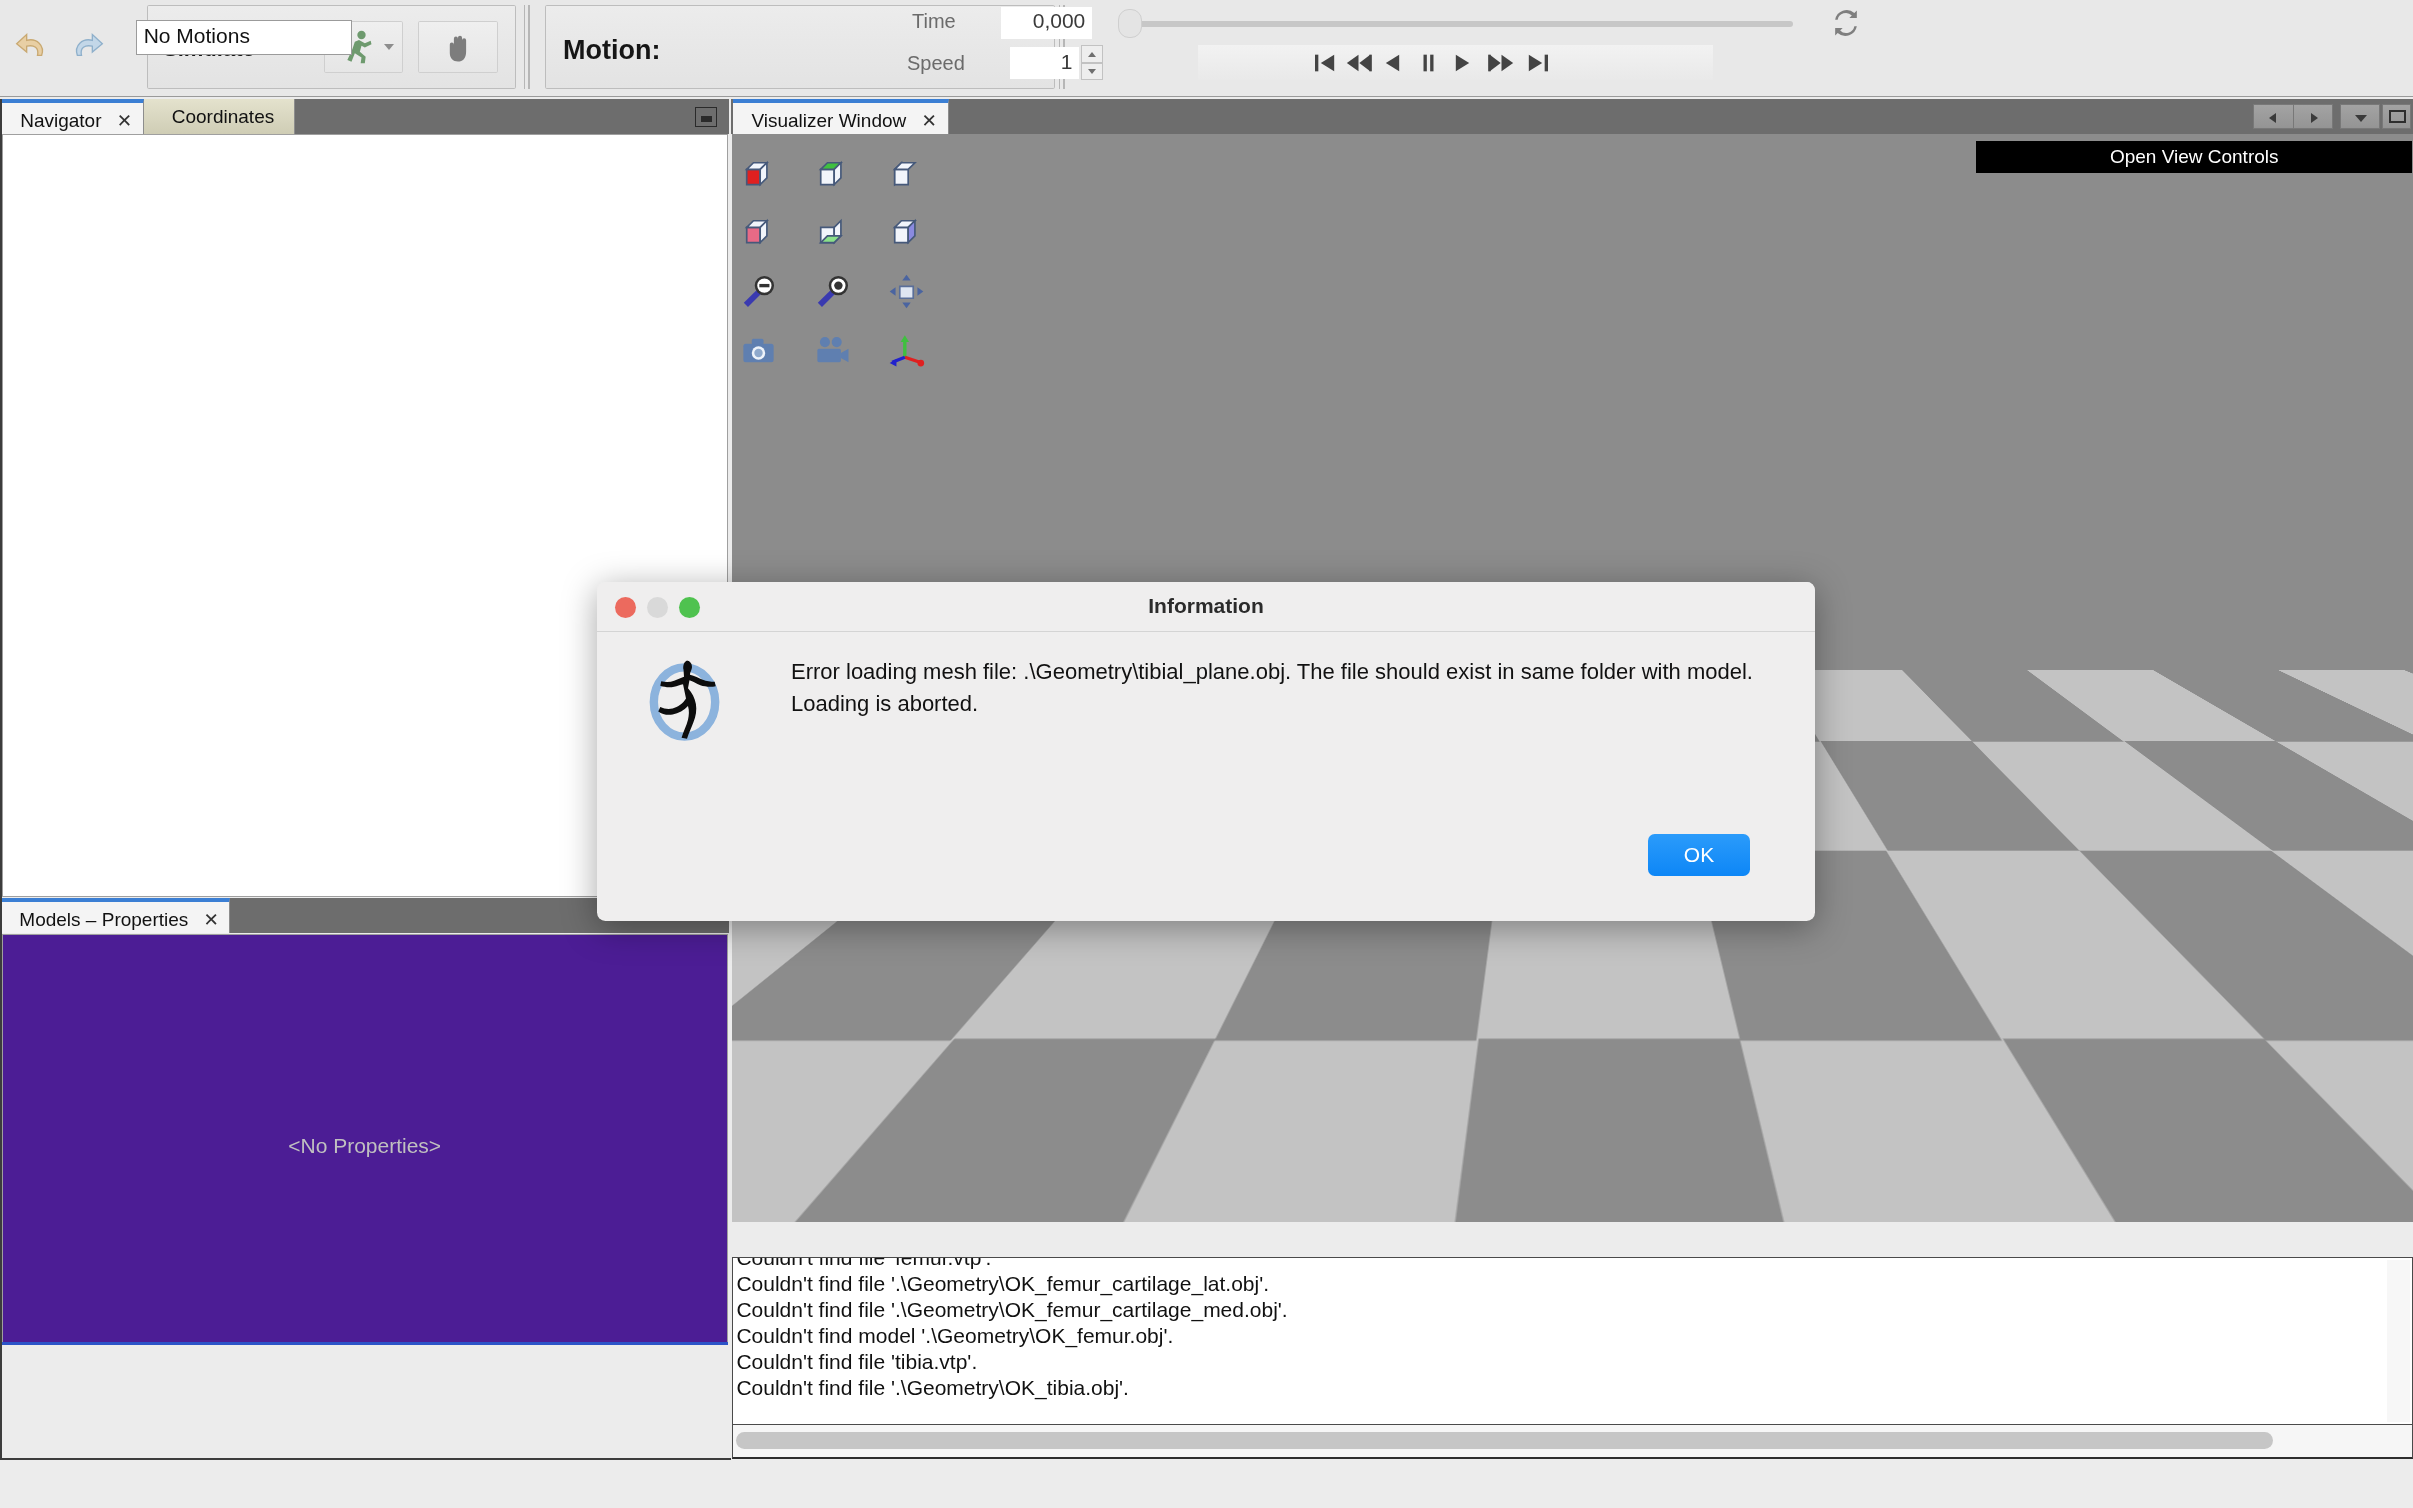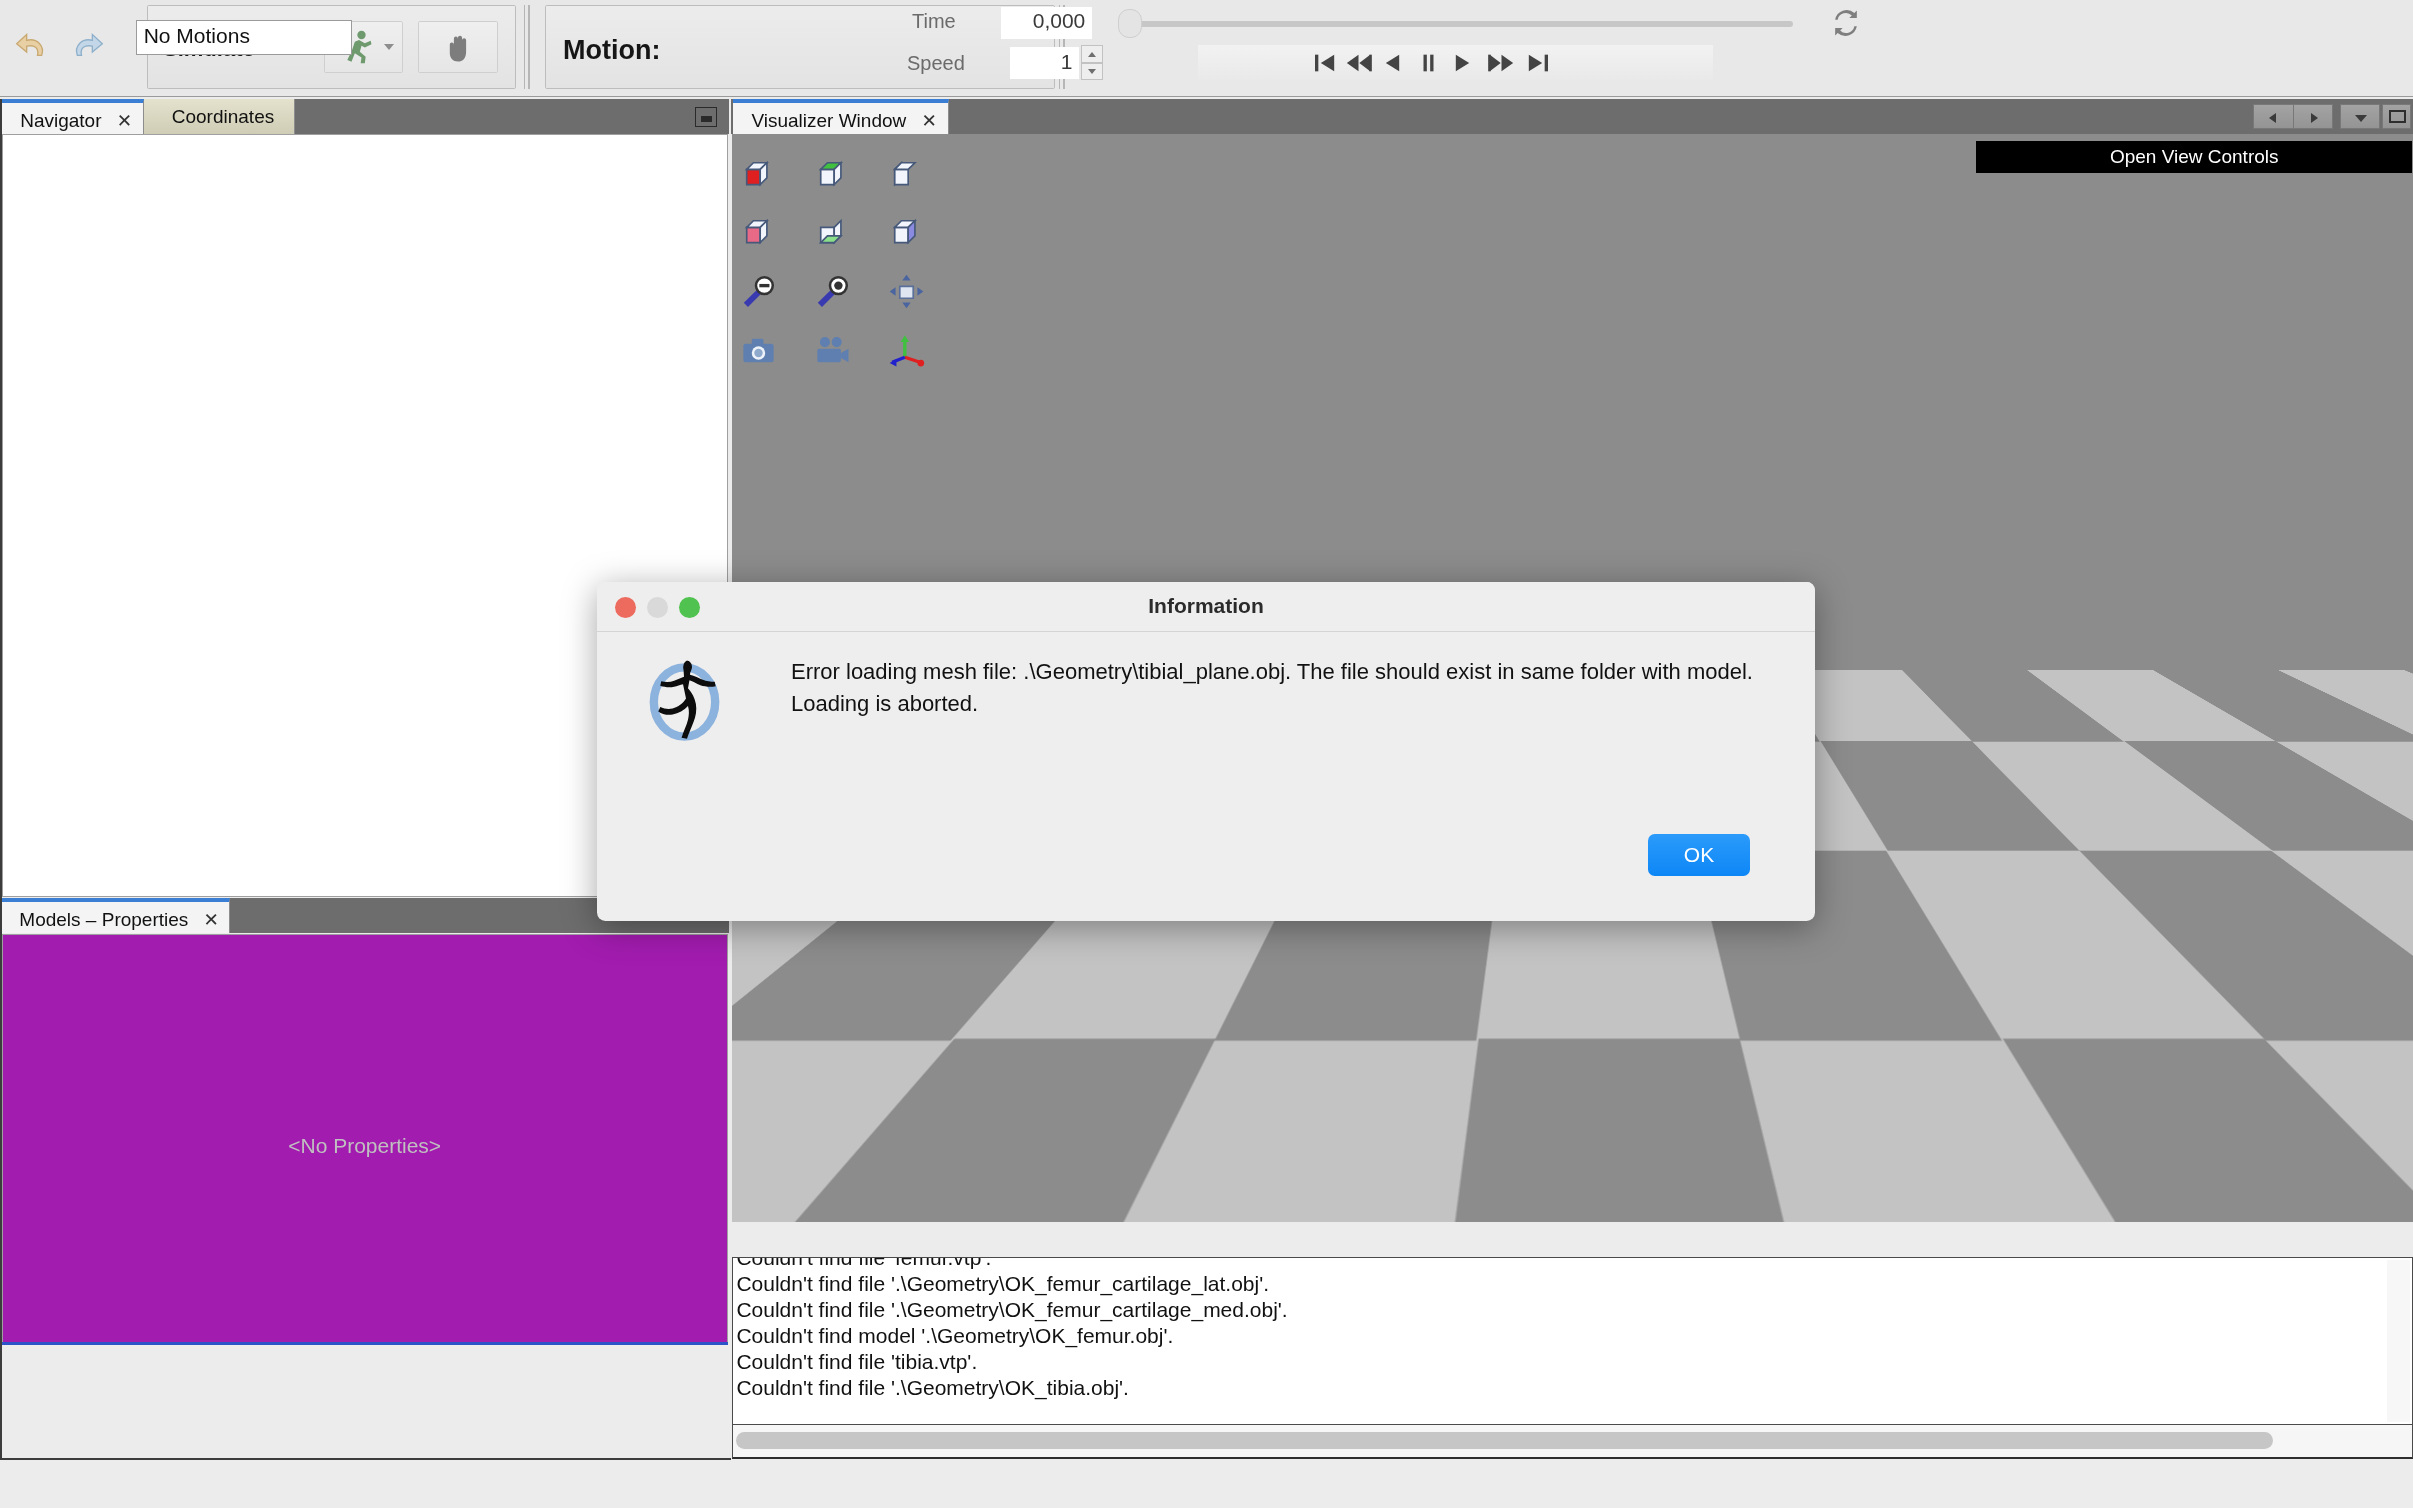--- a/index.html
+++ b/index.html
@@ -156,21 +156,21 @@
   
   #nav-strip { left: 0; top: 99px; width: 729px; height: 35px; }
   #nav-body {
     position:absolute; left: 1.7px; top: 134px; width: 726px; height: 763px;
     background: #fff; border: 0.8px solid #9f9f9f; box-sizing:border-box;
   }
   
   #mp-strip { left: 0; top: 898px; width: 729px; height: 35px; }
   #mp-body {
     position:absolute; left: 1.7px; top: 934px; width: 726px; height: 409px;
-    background: #a21caf; border:0.8px solid #9f9f9f; box-sizing:border-box;
+    background: #4c1d95; border:0.8px solid #9f9f9f; box-sizing:border-box;
   }
   #mp-body .noprops {
     position:absolute; left:0; right:0; top: 199px; text-align:center;
     font-size: 21px; color:#c0c0c0;
   }
   #mp-blueline { position:absolute; left:1.7px; top:1342px; width:726px; height:2.5px; background:#2c54c8; }
   #models-section {
     position:absolute; left:1.7px; top: 1356px; width: 726px; height: 102px;
     background:#e1e1e1; border-top:1.7px solid #9a9a9a; border-bottom:1.7px solid #555;
     border-left:1.7px solid #555; border-right:0.8px solid #9f9f9f;

